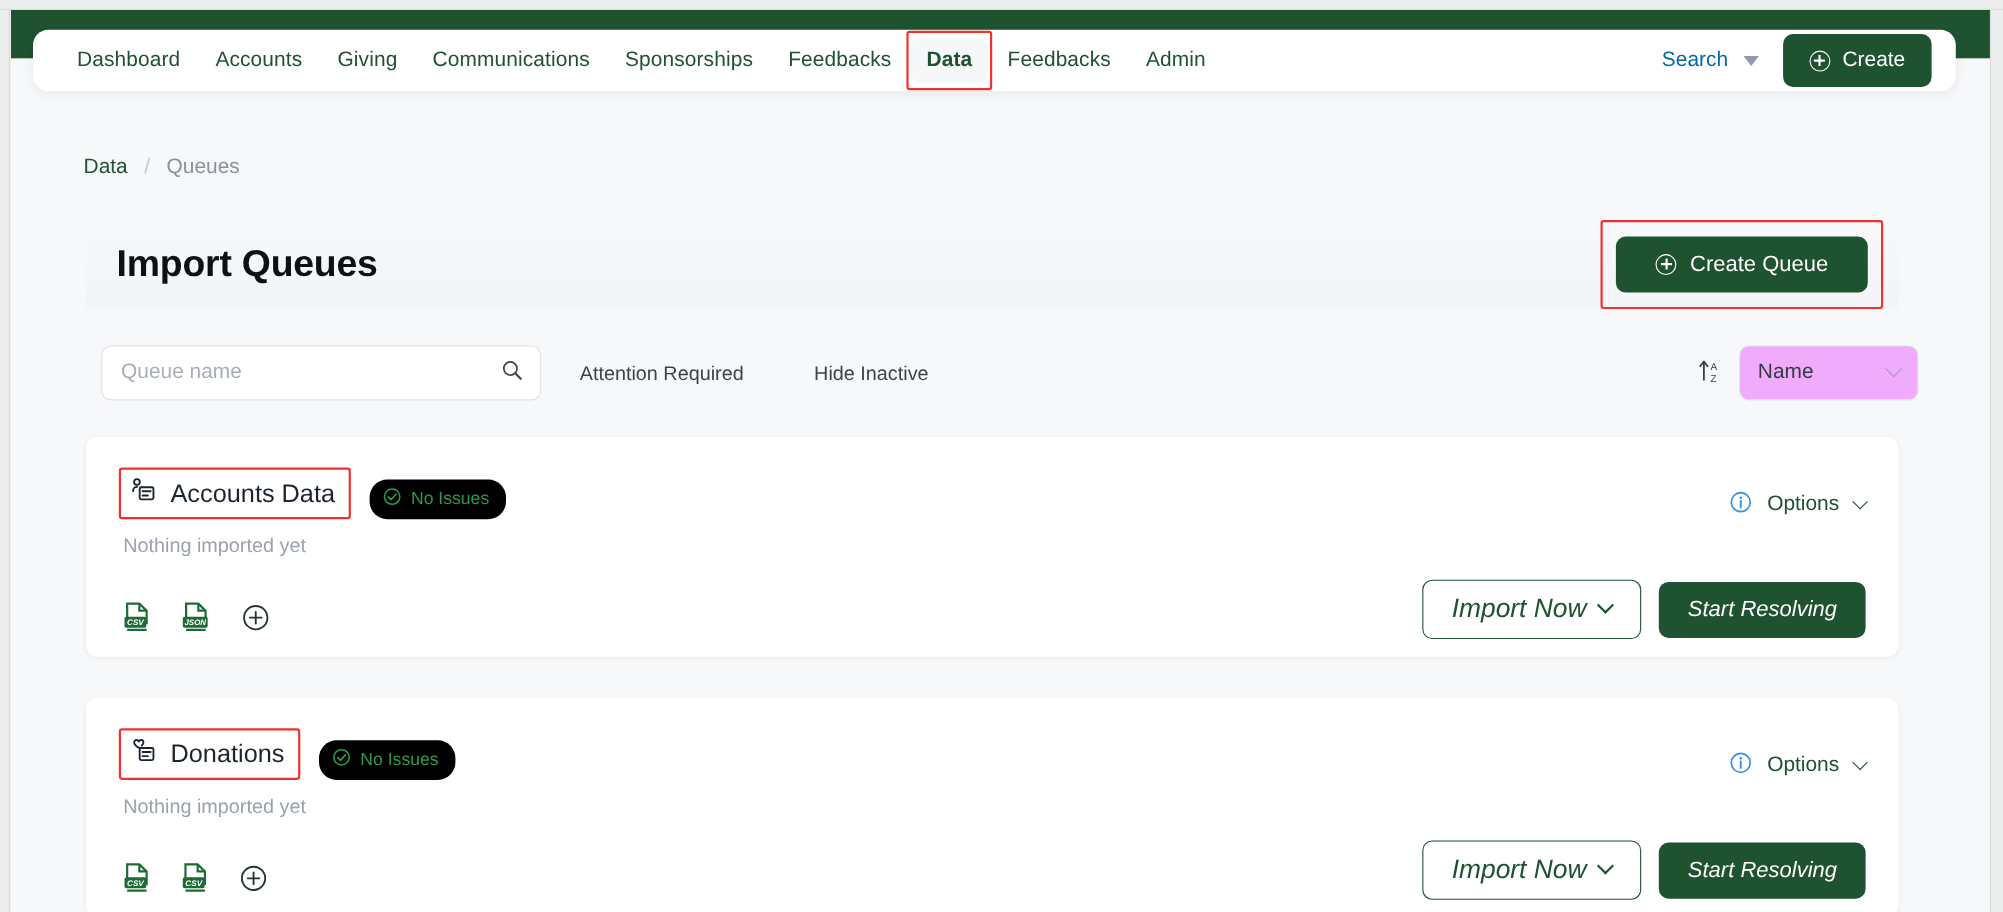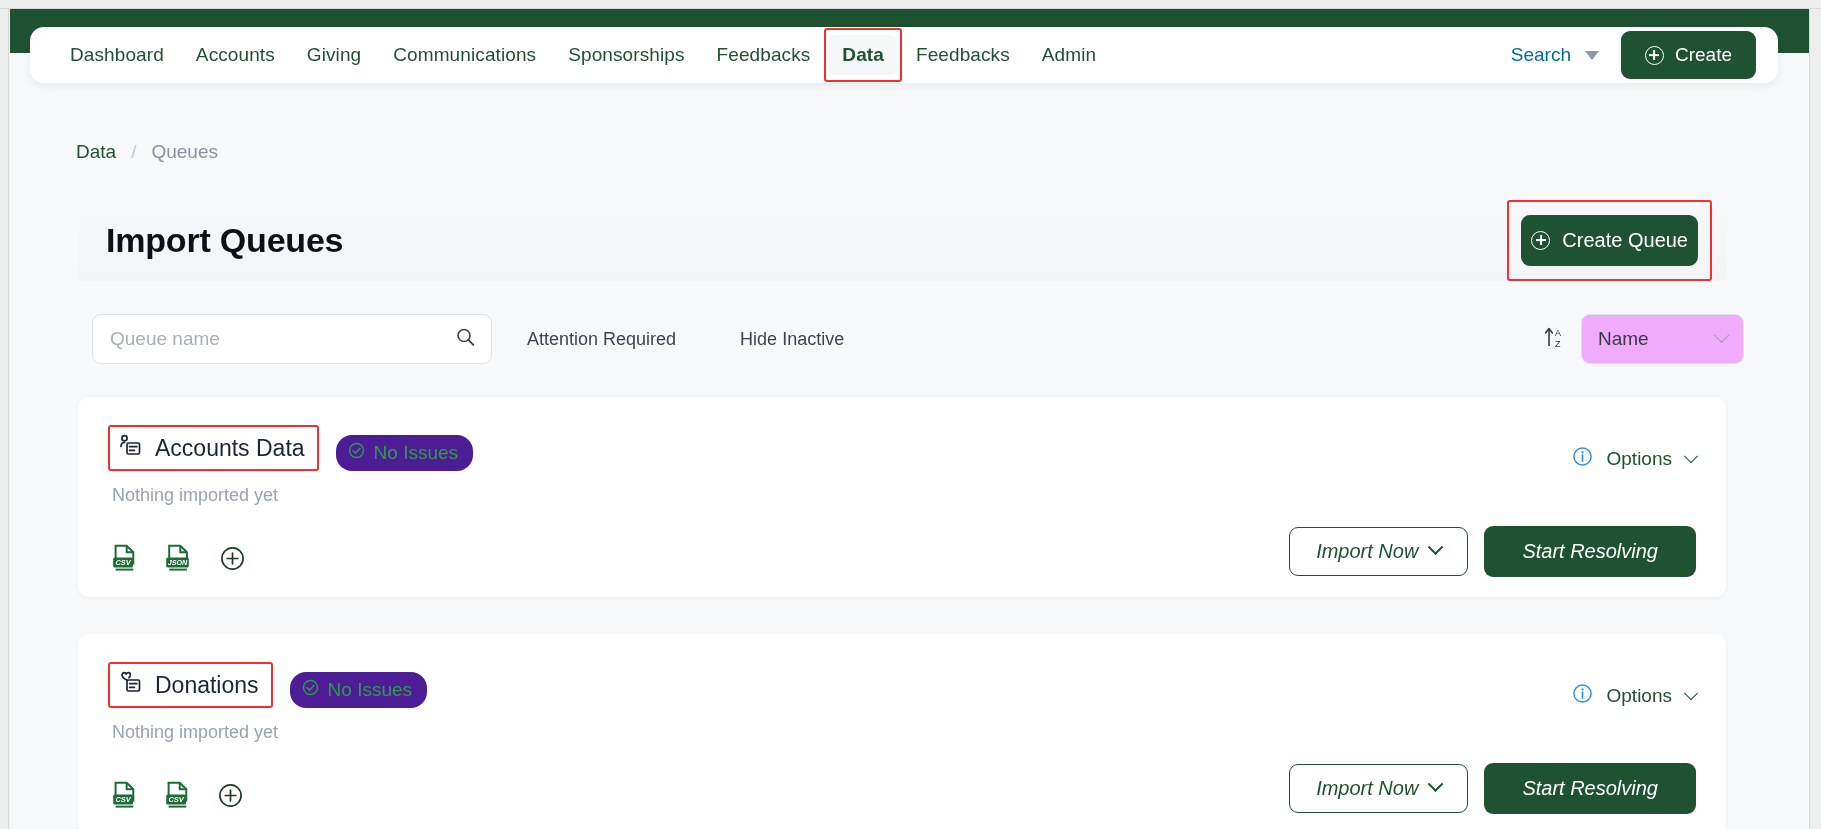--- a/index.html
+++ b/index.html
@@ -187,21 +187,21 @@
     border-radius: 3px;
     pointer-events: none;
   }
   #create-queue-button {
     display: flex;
     align-items: center;
     gap: 12px;
     background: #1e5230;
     color: #ffffff;
     font-size: 20px;
-    padding: 14px 10px;
+    padding: 14px 36px;
     border-radius: 9px;
     cursor: pointer;
     white-space: nowrap;
   }
 
   
   #filter-bar {
     position: absolute;
     top: 305px; left: 82px;
     width: 1652px;
@@ -302,23 +302,23 @@
   }
   .queue-name {
     font-size: 23px;
     color: #1b2430;
     white-space: nowrap;
   }
   .status-badge {
     display: flex;
     align-items: center;
     gap: 9px;
-    background: #4c1d95;
+    background: #000000;
     color: #2f9a4a;
-    font-size: 19px;
+    font-size: 16px;
     padding: 7px 15px 7px 12px;
     border-radius: 16px;
     margin-left: 17px;
     white-space: nowrap;
   }
   .options-group {
     margin-left: auto;
     display: flex;
     align-items: center;
     gap: 14px;
@@ -354,37 +354,37 @@
     align-items: center;
     gap: 16px;
   }
   .import-now-button {
     display: flex;
     align-items: center;
     gap: 12px;
     background: #ffffff;
     border: 1.4px solid #1e5230;
     color: #1e5230;
-    font-size: 20px;
+    font-size: 24px;
     padding: 12px 26px;
     border-radius: 9px;
     cursor: pointer;
     white-space: nowrap;
   }
   .chevron-btn {
     width: 11px; height: 11px;
     border-right: 2px solid #1e5230;
     border-bottom: 2px solid #1e5230;
     transform: rotate(45deg) translate(-3px,-3px);
   }
   .start-resolving-button {
     background: #1e5230;
     color: #ffffff;
     font-size: 20px;
-    padding: 14px 38px;
+    padding: 14px 26px;
     border-radius: 9px;
     cursor: pointer;
     white-space: nowrap;
   }
 </style>
 </head>
 <body>
 
 <div id="browser-frame">
   <div id="frame-top-strip"></div>

